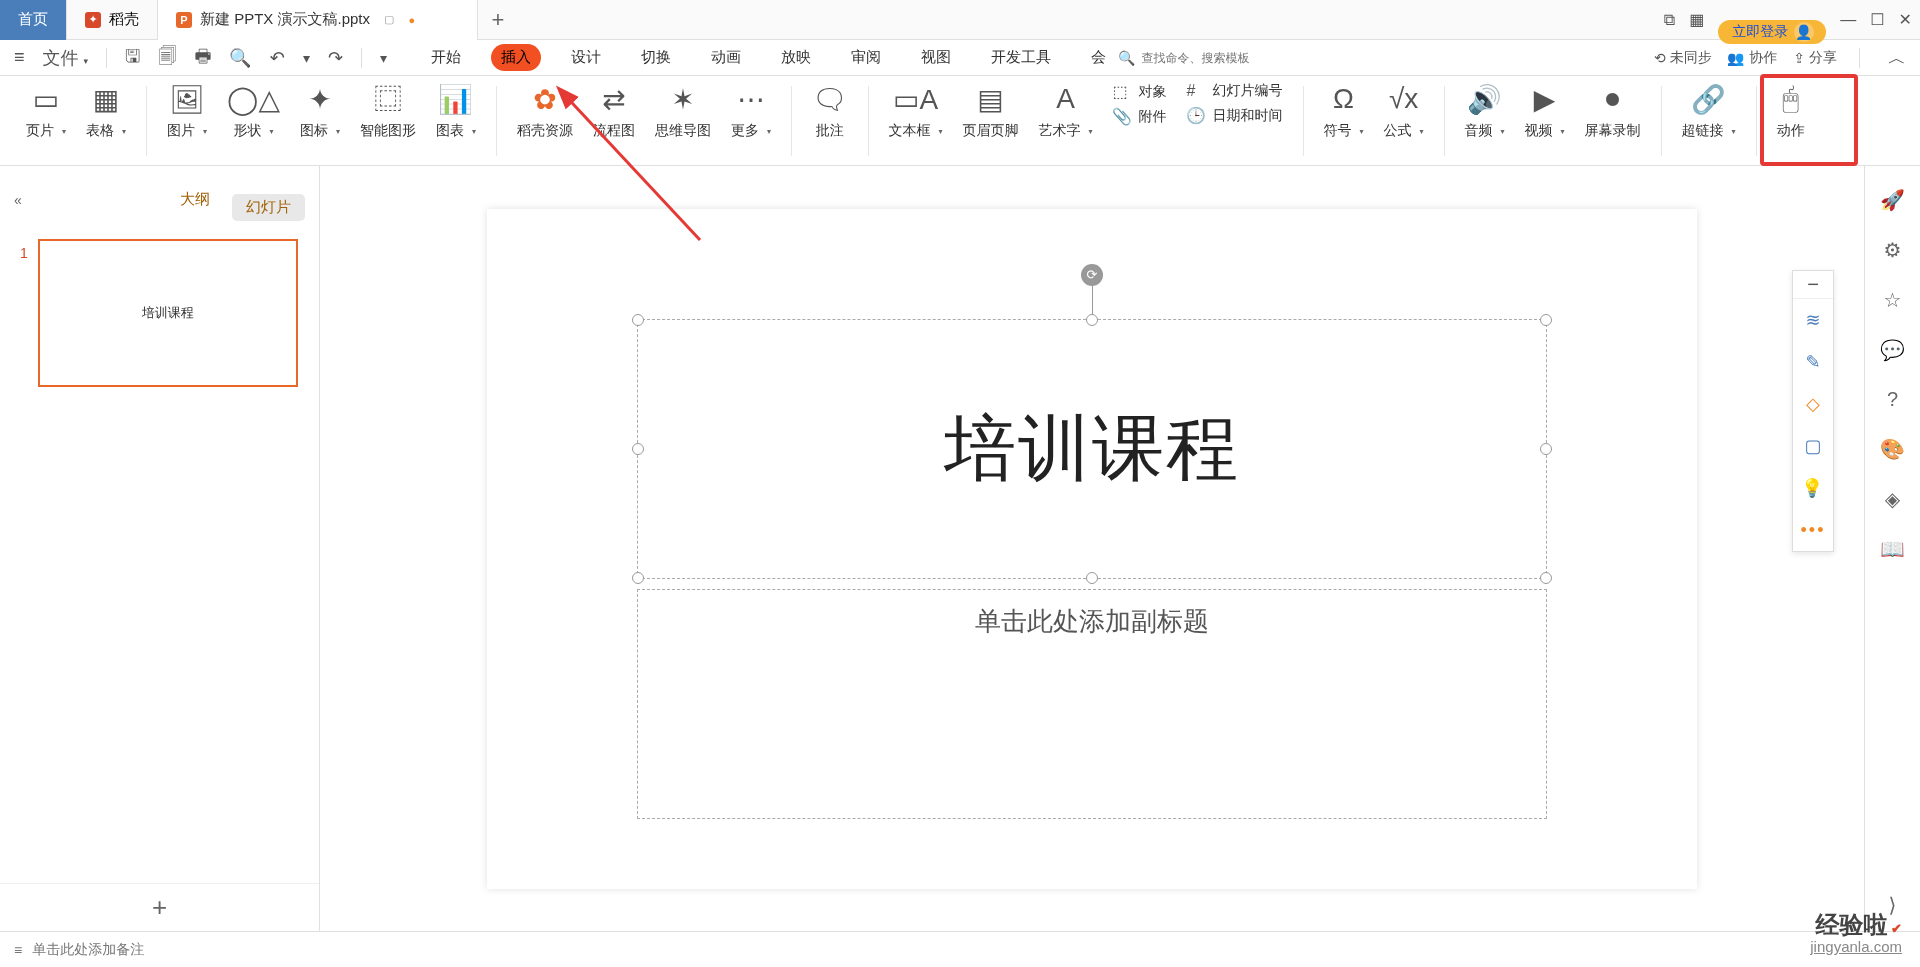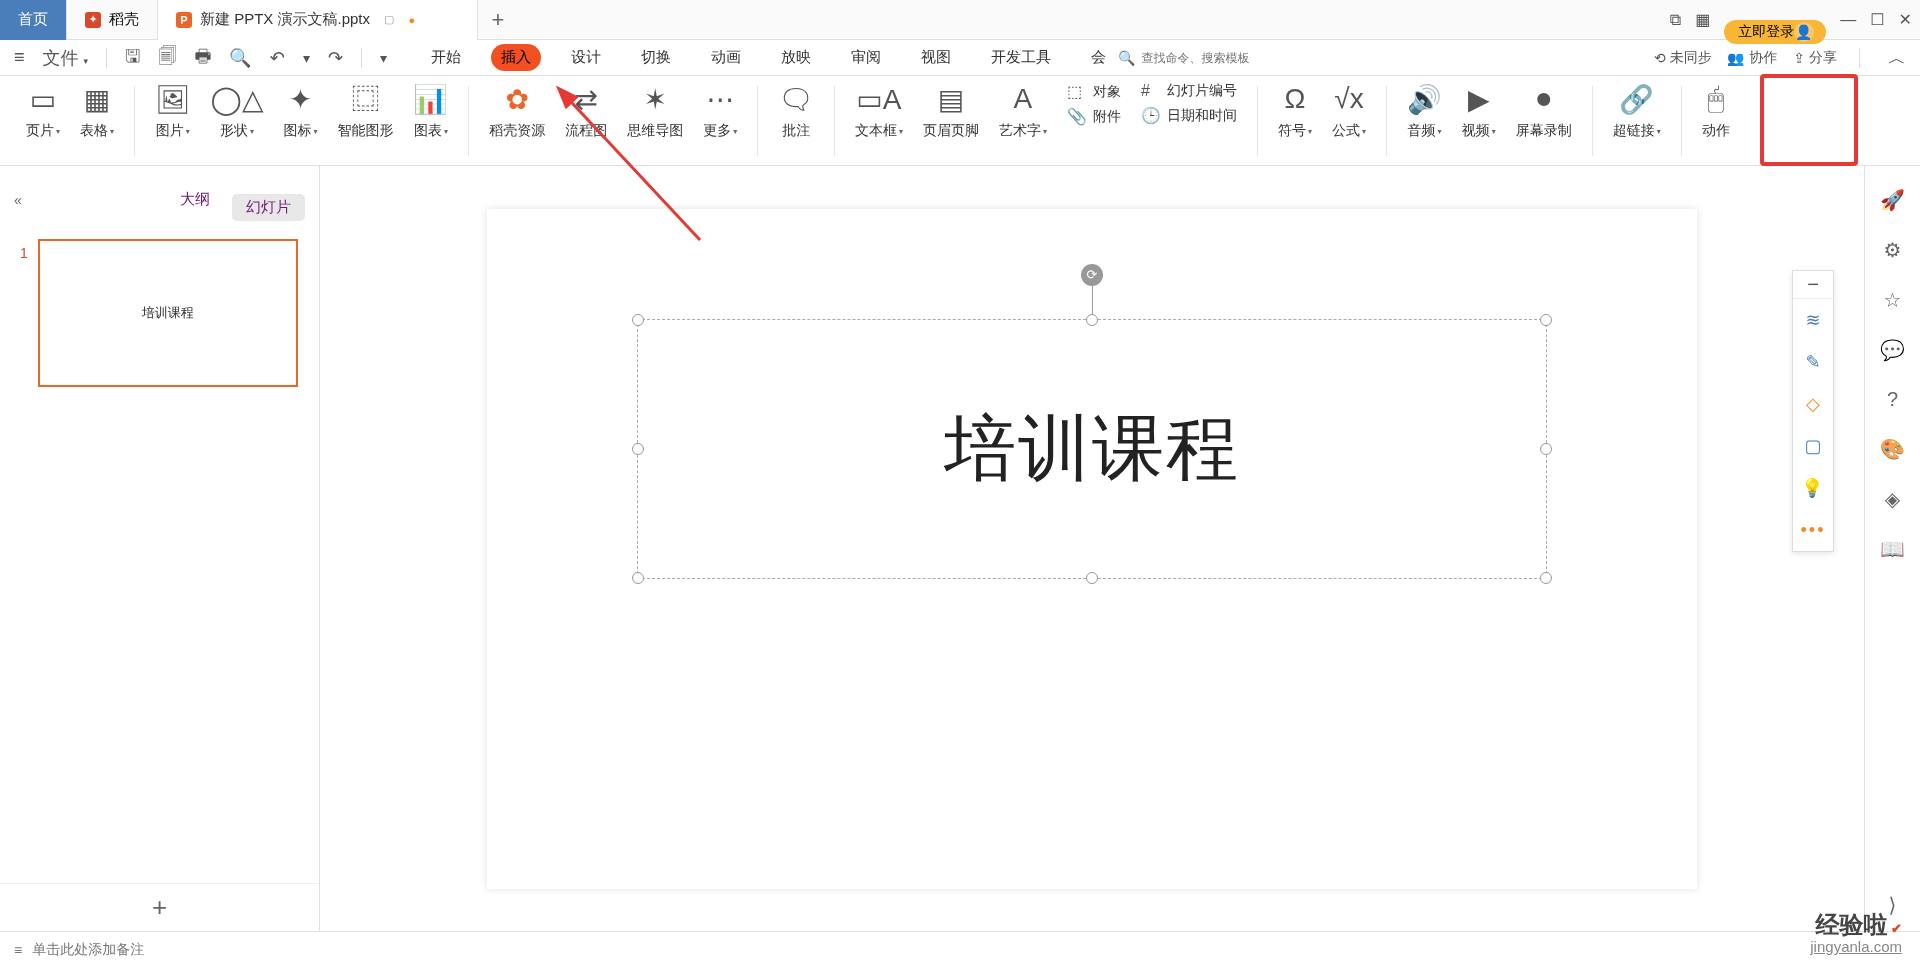--- a/index.html
+++ b/index.html
@@ -11,21 +11,21 @@
   .tab.home { background:#4a7ebb; color:#fff; }
   .tab.active { background:#fff; color:#333; }
   .tab .badge { width:16px; height:16px; border-radius:3px; display:inline-flex; align-items:center; justify-content:center; }
   .tab .badge.red { background:#d7492a; color:#fff; font-size:11px; }
   .tab .badge.orange { background:#e8682c; color:#fff; font-size:11px; font-weight:bold; }
   .tab .tinyico { font-size:11px; color:#999; margin-left:6px; }
   .addtab { width:40px; text-align:center; font-size:22px; color:#666; cursor:pointer; }
   .titlebar-space { flex:1; }
   .title-right { display:flex; align-items:center; gap:14px; padding-right:8px; }
   .tr-ico { color:#555; font-size:16px; cursor:pointer; }
-  .login-btn { background:#f8b636; color:#000000; padding:2px 12px 2px 14px; border-radius:14px; font-size:14px; display:flex; align-items:center; cursor:pointer;margin-top:24px; }
+  .login-btn { background:#f8b636; color:#1d4ed8; padding:2px 12px 2px 14px; border-radius:14px; font-size:14px; display:flex; align-items:center; gap:6px; cursor:pointer;margin-top:24px; }
   .login-btn .avatar { width:20px; height:20px; border-radius:50%; background:#fac76a; display:inline-flex; align-items:center; justify-content:center; }
 
   
   .menubar { height:36px; display:flex; align-items:center; gap:2px; padding:0 8px; border-bottom:1px solid #e0e0e0; }
   .mb-left { display:flex; align-items:center; gap:6px; }
   .mb-ico { color:#555; font-size:18px; padding:4px 6px; cursor:pointer; }
   .mb-ico.small { font-size:14px; }
   .mb-sep { width:1px; height:20px; background:#ddd; margin:0 6px; }
   .mb-tabs { display:flex; align-items:center; gap:20px; margin-left:26px; font-size:15px; color:#333; }
   .mb-tab { padding:4px 10px; cursor:pointer; }
@@ -33,34 +33,34 @@
   .mb-space { flex:1; }
   .mb-search { color:#888; font-size:14px; display:flex; align-items:center; gap:6px; margin-right:20px; }
   .mb-right { display:flex; align-items:center; gap:16px; font-size:14px; color:#555; }
   .mb-right span { display:flex; align-items:center; gap:4px; cursor:pointer; }
 
   
   .ribbon { height:90px; display:flex; align-items:center; border-bottom:1px solid #e0e0e0; padding:0 6px; gap:0; position:relative; }
   .rgroup { display:flex; align-items:flex-start; padding:0 10px; height:100%; }
   .rbtn { display:flex; flex-direction:column; align-items:center; justify-content:center; padding:6px 10px 4px 10px; font-size:14px; color:#333; gap:6px; cursor:pointer; min-width:48px; }
   .rbtn .ico { font-size:28px; color:#555; height:34px; display:flex; align-items:center; }
-  .rbtn .lbl { white-space:nowrap; display:flex; align-items:center; gap:2px; }
+  .rbtn .lbl { white-space:nowrap; display:flex; align-items:center; gap:8px; }
   .rbtn .dd { font-size:8px; color:#666; }
   .rrow { display:flex; flex-direction:column; gap:6px; padding:6px 10px 4px 10px; font-size:14px; color:#333; }
   .rrow .line { display:flex; align-items:center; gap:6px; cursor:pointer; }
   .rrow .line .ico { font-size:16px; color:#555; width:20px; }
   .rsep { width:1px; height:70px; background:#e6e6e6; align-self:center; }
   .highlight-box { position:absolute; border:4px solid #e53935; border-radius:4px; }
 
   
   .workarea { display:flex; height:calc(100% - 40px - 36px - 90px - 36px); }
   .leftpane { width:320px; border-right:1px solid #e0e0e0; display:flex; flex-direction:column; }
   .lp-tabs { display:flex; align-items:center; gap:8px; padding:12px 14px 10px 14px; }
   .lp-tabs .collapse { font-size:14px; color:#666; margin-right:auto; cursor:pointer; }
-  .lp-tabs .t { font-size:15px; padding:4px 14px; border-radius:5px; cursor:pointer; color:#701a75; }
+  .lp-tabs .t { font-size:15px; padding:4px 14px; border-radius:5px; cursor:pointer; color:#a16207; }
   .lp-tabs .t.active { background:#e8e8e8;margin-top:16px; }
   .thumblist { flex:1; overflow:auto; padding:8px 20px; }
   .thumb-row { display:flex; gap:10px; align-items:flex-start; }
   .thumb-num { font-size:14px; color:#d7492a; padding-top:6px; }
   .thumb { width:260px; height:148px; border:2px solid #e8682c; background:#fff; display:flex; align-items:center; justify-content:center; font-size:13px; color:#333; }
   .lp-add { text-align:center; padding:8px 0; font-size:26px; color:#666; border-top:1px solid #eee; cursor:pointer; }
 
   .canvaswrap { flex:1; display:flex; align-items:center; justify-content:center; background:#fff; position:relative; }
   .slide { width:1210px; height:680px; background:#fff; box-shadow:0 0 8px rgba(0,0,0,0.12); position:relative; }
   .textbox { position:absolute; border:1px dashed #aaa; }
@@ -388,20 +388,23 @@
         <div class="handle" style="left:-6px;top:-6px"></div>
         <div class="handle" style="right:-6px;top:-6px"></div>
         <div class="handle" style="left:-6px;bottom:-6px"></div>
         <div class="handle" style="right:-6px;bottom:-6px"></div>
         <div class="handle" style="left:calc(50% - 6px);top:-6px"></div>
         <div class="handle" style="left:calc(50% - 6px);bottom:-6px"></div>
         <div class="handle" style="left:-6px;top:calc(50% - 6px)"></div>
         <div class="handle" style="right:-6px;top:calc(50% - 6px)"></div>
         <span class="txt">培训课程</span>
       </div>
+      <div class="textbox sub">
+        <span class="txt">单击此处添加副标题</span>
+      </div>
     </div>
 
     <div class="floatpanel">
       <div class="fp minus">−</div>
       <div class="fp">
           <span class="blue">≋</span>
         </div>
       <div class="fp">
           <span class="blue">✎</span>
         </div>

